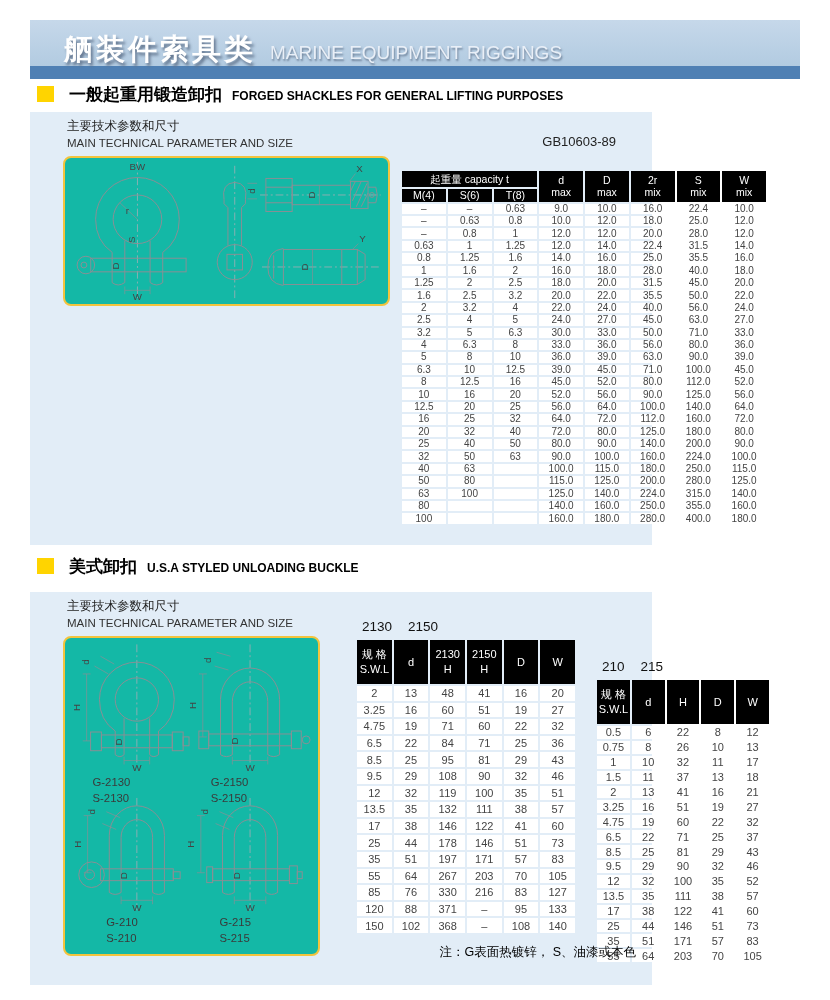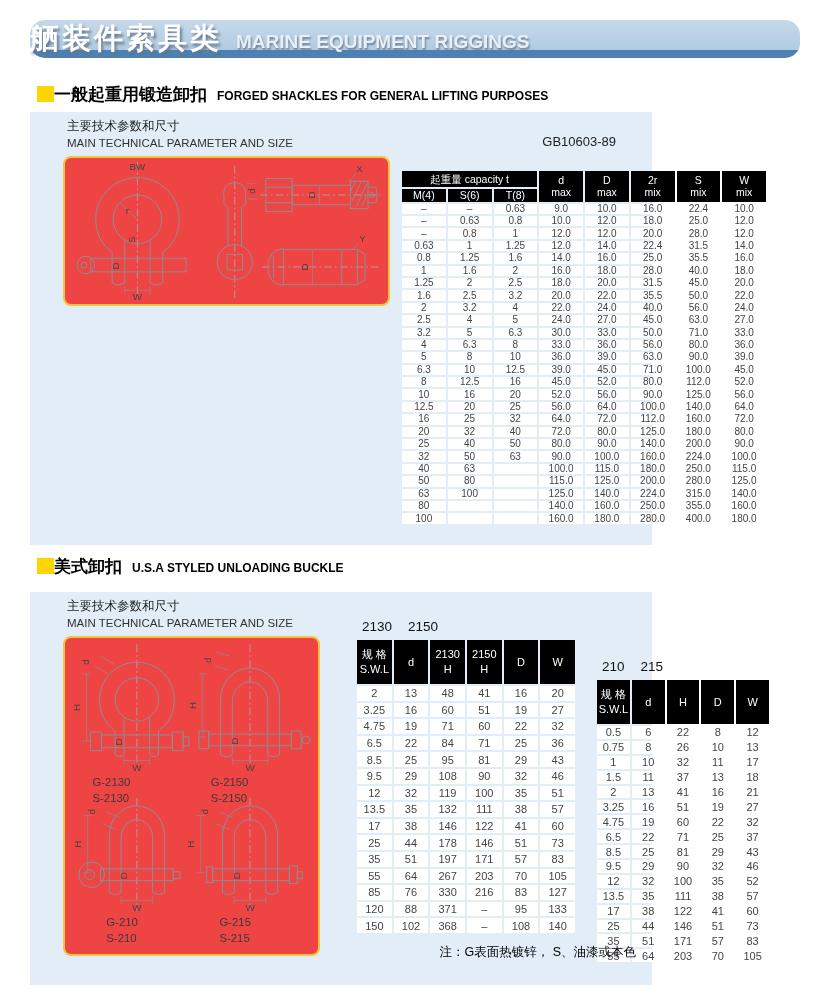--- a/index.html
+++ b/index.html
@@ -1,46 +1,46 @@
 <!DOCTYPE html>
 <html><head>
 <meta charset="utf-8">
 <style>
   html,body{margin:0;padding:0;background:#fff;}
   .page{position:relative;width:830px;height:1000px;background:#fff;overflow:hidden;
         font-family:"Liberation Sans","DejaVu Sans",sans-serif;}
 
   
-  .banner{position:absolute;left:30px;top:20px;width:770px;height:38px;box-sizing:border-box;
-          display:flex;align-items:center;
-          background:linear-gradient(to bottom,#c6d8ea 0%,#b2cbe1 78%,#4f80b4 78%,#4f80b4 100%);border-radius:15px;}
+  .banner{position:absolute;left:30px;top:20px;width:770px;height:59px;box-sizing:border-box;
+          display:flex;align-items:center;padding-left:34px;
+          background:linear-gradient(to bottom,#c6d8ea 0%,#b2cbe1 78%,#4f80b4 78%,#4f80b4 100%);}
   .banner-zh{font-size:29px;font-weight:bold;color:#fff;letter-spacing:3px;
              text-shadow:2px 3px 3px rgba(96,115,140,.95);}
-  .banner-en{font-size:19px;font-weight:bold;color:#e9eff7;margin-left:14px;margin-top:6px;
+  .banner-en{font-size:19px;font-weight:normal;color:#e9eff7;margin-left:14px;margin-top:6px;
              text-shadow:1px 2px 2px rgba(96,115,140,.85);}
 
   
   .sec-head{position:absolute;left:37px;display:flex;align-items:center;height:20px;}
   .bullet{width:17px;height:16px;background:#ffd400;}
-  .sec-zh{font-size:17px;font-weight:bold;color:#000;white-space:nowrap;}
+  .sec-zh{font-size:17px;font-weight:bold;color:#000;margin-left:15px;white-space:nowrap;}
   .sec-en{font-size:12px;font-weight:bold;color:#000;margin-left:10px;margin-top:3px;white-space:nowrap;}
   #sec1-head{top:84px;}
   #sec2-head{top:556px;}
 
   
   .panel{position:absolute;left:30px;width:622px;background:#e2edf7;}
   #panel1{top:112px;height:433px;}
   #panel2{top:592px;height:393px;}
   .param{position:absolute;left:37px;top:6px;}
   .param-zh{font-size:12.5px;color:#222;}
   .param-en{font-size:11.5px;color:#333;margin-top:2px;}
   .gb{position:absolute;top:22px;right:36px;font-size:13px;color:#222;}
 
   
-  .dbox{position:absolute;background:#ef4444;border:2px solid #f3c43d;border-radius:8px;box-sizing:border-box;}
+  .dbox{position:absolute;background:#14b8a6;border:2px solid #f3c43d;border-radius:8px;box-sizing:border-box;}
   #dbox1{left:33px;top:44px;width:327px;height:150px;}
   #dbox2{left:33px;top:44px;width:257px;height:320px;}
   .ln{fill:none;stroke:#8a8f94;stroke-width:1;}
   .cl{stroke:#a7aeb5;stroke-width:.8;stroke-dasharray:8 3 2 3;fill:none;}
   .dim{stroke:#8a8f94;stroke-width:.7;fill:none;}
   .dlab{font-size:10px;fill:#444;}
   .model{font-size:11.5px;fill:#3a3a3a;}
 
   
   table{border-collapse:separate;border-spacing:2px;table-layout:fixed;}

